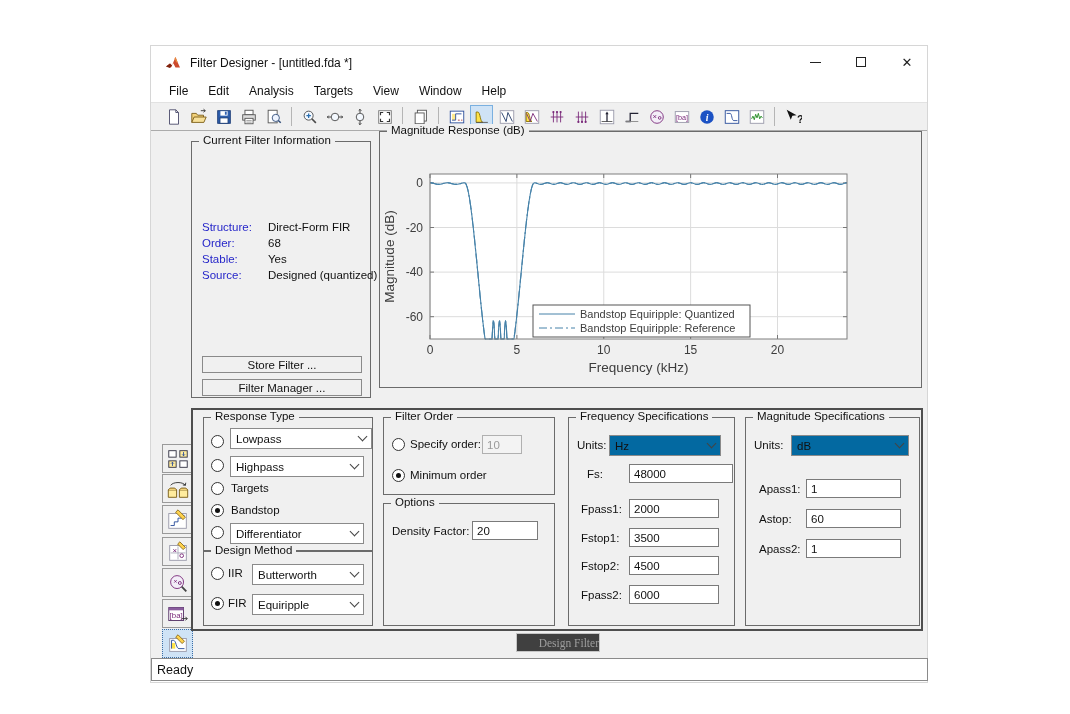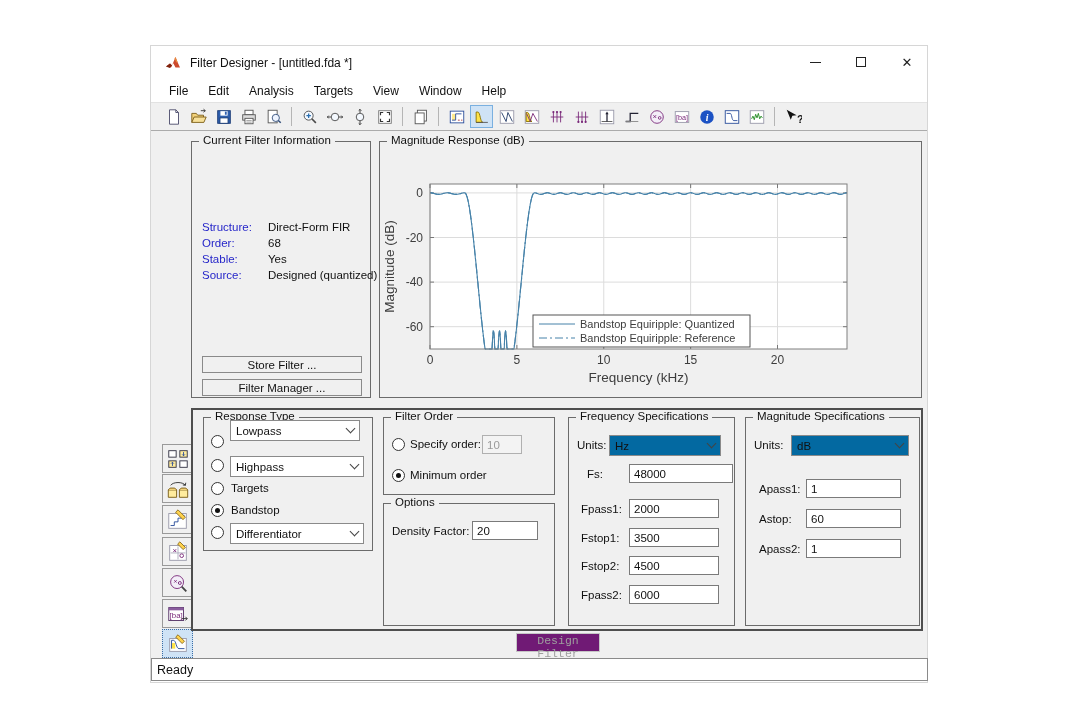--- a/index.html
+++ b/index.html
@@ -47,21 +47,21 @@
   
   .radio { position:absolute; width:13px; height:13px; border:1px solid #333; border-radius:50%; background:#fff; }
   .radio.sel::after { content:""; display:block; width:5px; height:5px; border-radius:50%; background:#111; margin:3px 0 0 3px; }
   .flabel { position:absolute; font-size:11.5px; color:#111; white-space:nowrap; }
   .sel-box { position:absolute; height:21px; background:#fff; border:1px solid #8a8a8a; display:flex; align-items:center; justify-content:space-between; font-size:11.5px; color:#111; padding:0 5px; }
   .sel-box.gray { background:#0369a1; }
   .sel-box .chev { width:7px; height:7px; border-right:1.5px solid #444; border-bottom:1.5px solid #444; transform:rotate(45deg); margin-top:-4px; flex:none; margin-left:6px; }
   .inp { position:absolute; height:19px; background:#fff; border:1px solid #7a7a7a; font-size:11.5px; color:#111; padding:0 4px; font-family:"Liberation Sans",sans-serif; }
   .inp:disabled { background:#f3f3f3; border-color:#b0b0b0; color:#9a9a9a; }
 
-  .design-btn { position:absolute; left:365px; top:502px; width:84px; height:19px; background:#701a75; border:1px solid #c6c6c6; color:#9e9e9e; font-size:11.5px; font-family:Liberation Mono, monospace; }
+  .design-btn { position:absolute; left:365px; top:502px; width:84px; height:19px; background:#404040; border:1px solid #c6c6c6; color:#9e9e9e; font-size:11.5px; font-family:Liberation Serif, serif;text-align:right; }
 
   
   .side-btn { position:absolute; left:11px; width:31px; height:29px; background:#f0f0f0; border:1px solid #9a9a9a; display:flex; align-items:center; justify-content:center; }
   .side-btn svg { width:24px; height:24px; }
   .side-btn.sel { background:#cfe3f6; border:1px dotted #3c6ea5; }
 
   
   .statusbar { position:absolute; left:0; top:612px; width:777px; height:23px; background:#fff; border:1px solid #8a8a8a; font-size:12.5px; color:#111; display:flex; align-items:center; padding-left:5px; }
 </style>
 </head>
@@ -350,21 +350,21 @@
         <span class="cfi-value">Yes</span>
       </div>
       <div class="cfi-row" style="left:10px; top:127px;">
         <span class="cfi-label">Source:</span>
         <span class="cfi-value">Designed (quantized)</span>
       </div>
       <button class="btn" style="left:10px; top:214px; width:160px; height:17px;">Store Filter ...</button>
       <button class="btn" style="left:10px; top:237px; width:160px; height:17px;">Filter Manager ...</button>
     </div>
 
-    <div class="group" style="left:228px; top:10px; width:543px; height:257px;">
+    <div class="group" style="left:228px; top:0; width:543px; height:257px;">
       <span class="glabel">Magnitude Response (dB)</span>
       <svg id="mr-plot" width="541" height="253">
           <rect x="50" y="42" width="417" height="165" fill="#ffffff"></rect>
           <line x1="50" y1="42" x2="50" y2="207" stroke="#dcdcdc"></line>
           <line x1="50" y1="207" x2="50" y2="203" stroke="#777"></line>
           <line x1="50" y1="42" x2="50" y2="46" stroke="#777"></line>
           <text x="50" y="222" text-anchor="middle" font-size="12" fill="#3d3d3d" font-family="Liberation Sans,sans-serif">0</text>
           <line x1="136.875" y1="42" x2="136.875" y2="207" stroke="#dcdcdc"></line>
           <line x1="136.875" y1="207" x2="136.875" y2="203" stroke="#777"></line>
           <line x1="136.875" y1="42" x2="136.875" y2="46" stroke="#777"></line>
@@ -408,40 +408,55 @@
           <text x="200" y="186" text-anchor="start" font-size="11" fill="#3d3d3d" font-family="Liberation Sans,sans-serif">Bandstop Equiripple: Quantized</text>
           <text x="200" y="200" text-anchor="start" font-size="11" fill="#3d3d3d" font-family="Liberation Sans,sans-serif">Bandstop Equiripple: Reference</text>
         </svg>
     </div>
 
     <div class="group thick" style="left:40px; top:277px; width:732px; height:223px;">
 
       <div class="group" style="left:10px; top:7px; width:170px; height:134px;">
         <span class="glabel">Response Type</span>
         <span class="radio" style="left:7px; top:17px;"></span>
-        <div class="sel-box" style="left:26px; top:2px; width:130px;">
+        <div class="sel-box" style="left:26px; top:10px; width:142px;">
             <span>Lowpass</span>
             <span class="chev"></span>
           </div>
         <span class="radio" style="left:7px; top:41px;"></span>
         <div class="sel-box" style="left:26px; top:38px; width:134px;">
             <span>Highpass</span>
             <span class="chev"></span>
           </div>
         <span class="radio" style="left:7px; top:64px;"></span>
         <span class="flabel" style="left:27px; top:64px;">Targets</span>
         <span class="radio sel" style="left:7px; top:86px;"></span>
         <span class="flabel" style="left:27px; top:86px;">Bandstop</span>
         <span class="radio" style="left:7px; top:108px;"></span>
         <div class="sel-box" style="left:26px; top:105px; width:134px;">
             <span>Differentiator</span>
             <span class="chev"></span>
           </div>
       </div>
 
+      <div class="group" style="left:10px; top:141px; width:170px; height:75px;">
+        <span class="glabel">Design Method</span>
+        <span class="radio" style="left:7px; top:15px;"></span>
+        <span class="flabel" style="left:24px; top:15px;">IIR</span>
+        <div class="sel-box" style="left:48px; top:12px; width:112px;">
+            <span>Butterworth</span>
+            <span class="chev"></span>
+          </div>
+        <span class="radio sel" style="left:7px; top:45px;"></span>
+        <span class="flabel" style="left:24px; top:45px;">FIR</span>
+        <div class="sel-box" style="left:48px; top:42px; width:112px;">
+            <span>Equiripple</span>
+            <span class="chev"></span>
+          </div>
+      </div>
 
       <div class="group" style="left:190px; top:7px; width:172px; height:78px;">
         <span class="glabel">Filter Order</span>
         <span class="radio" style="left:8px; top:20px;"></span>
         <span class="flabel" style="left:26px; top:20px;">Specify order:</span>
         <input class="inp" style="left: 98px; top: 17px; width: 40px;" disabled="" value="10">
         <span class="radio sel" style="left:8px; top:51px;"></span>
         <span class="flabel" style="left:26px; top:51px;">Minimum order</span>
       </div>
 

